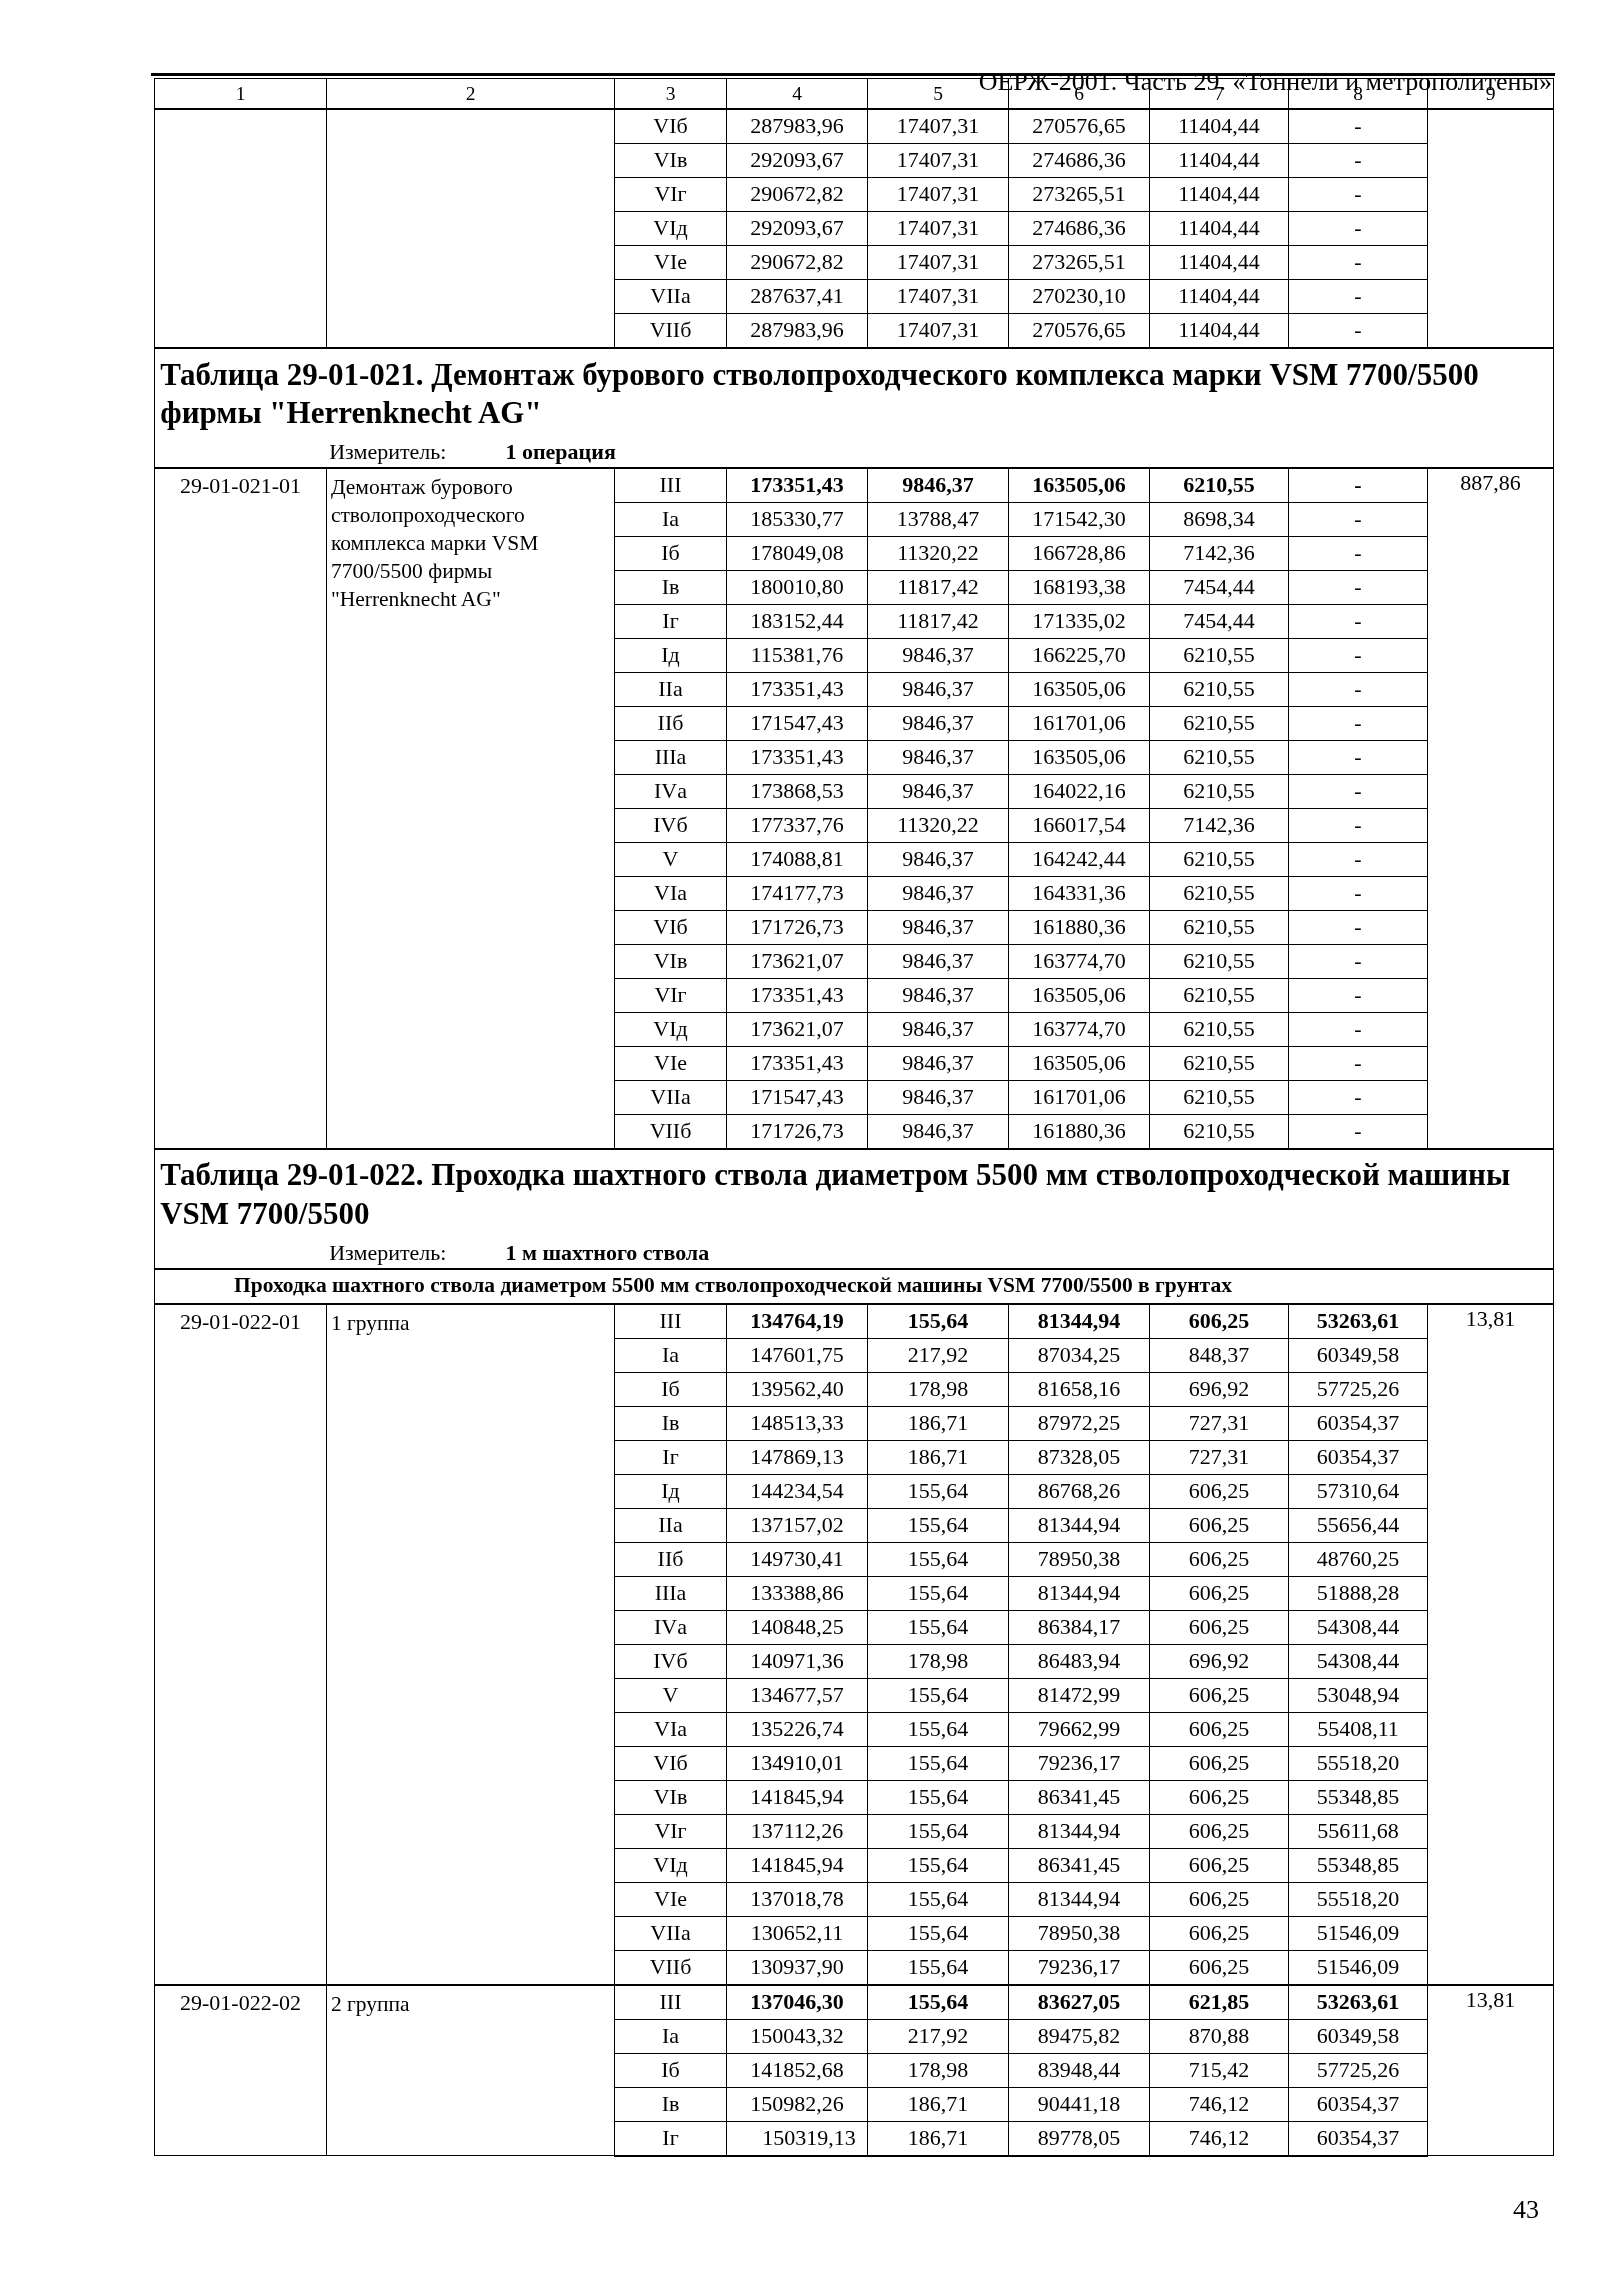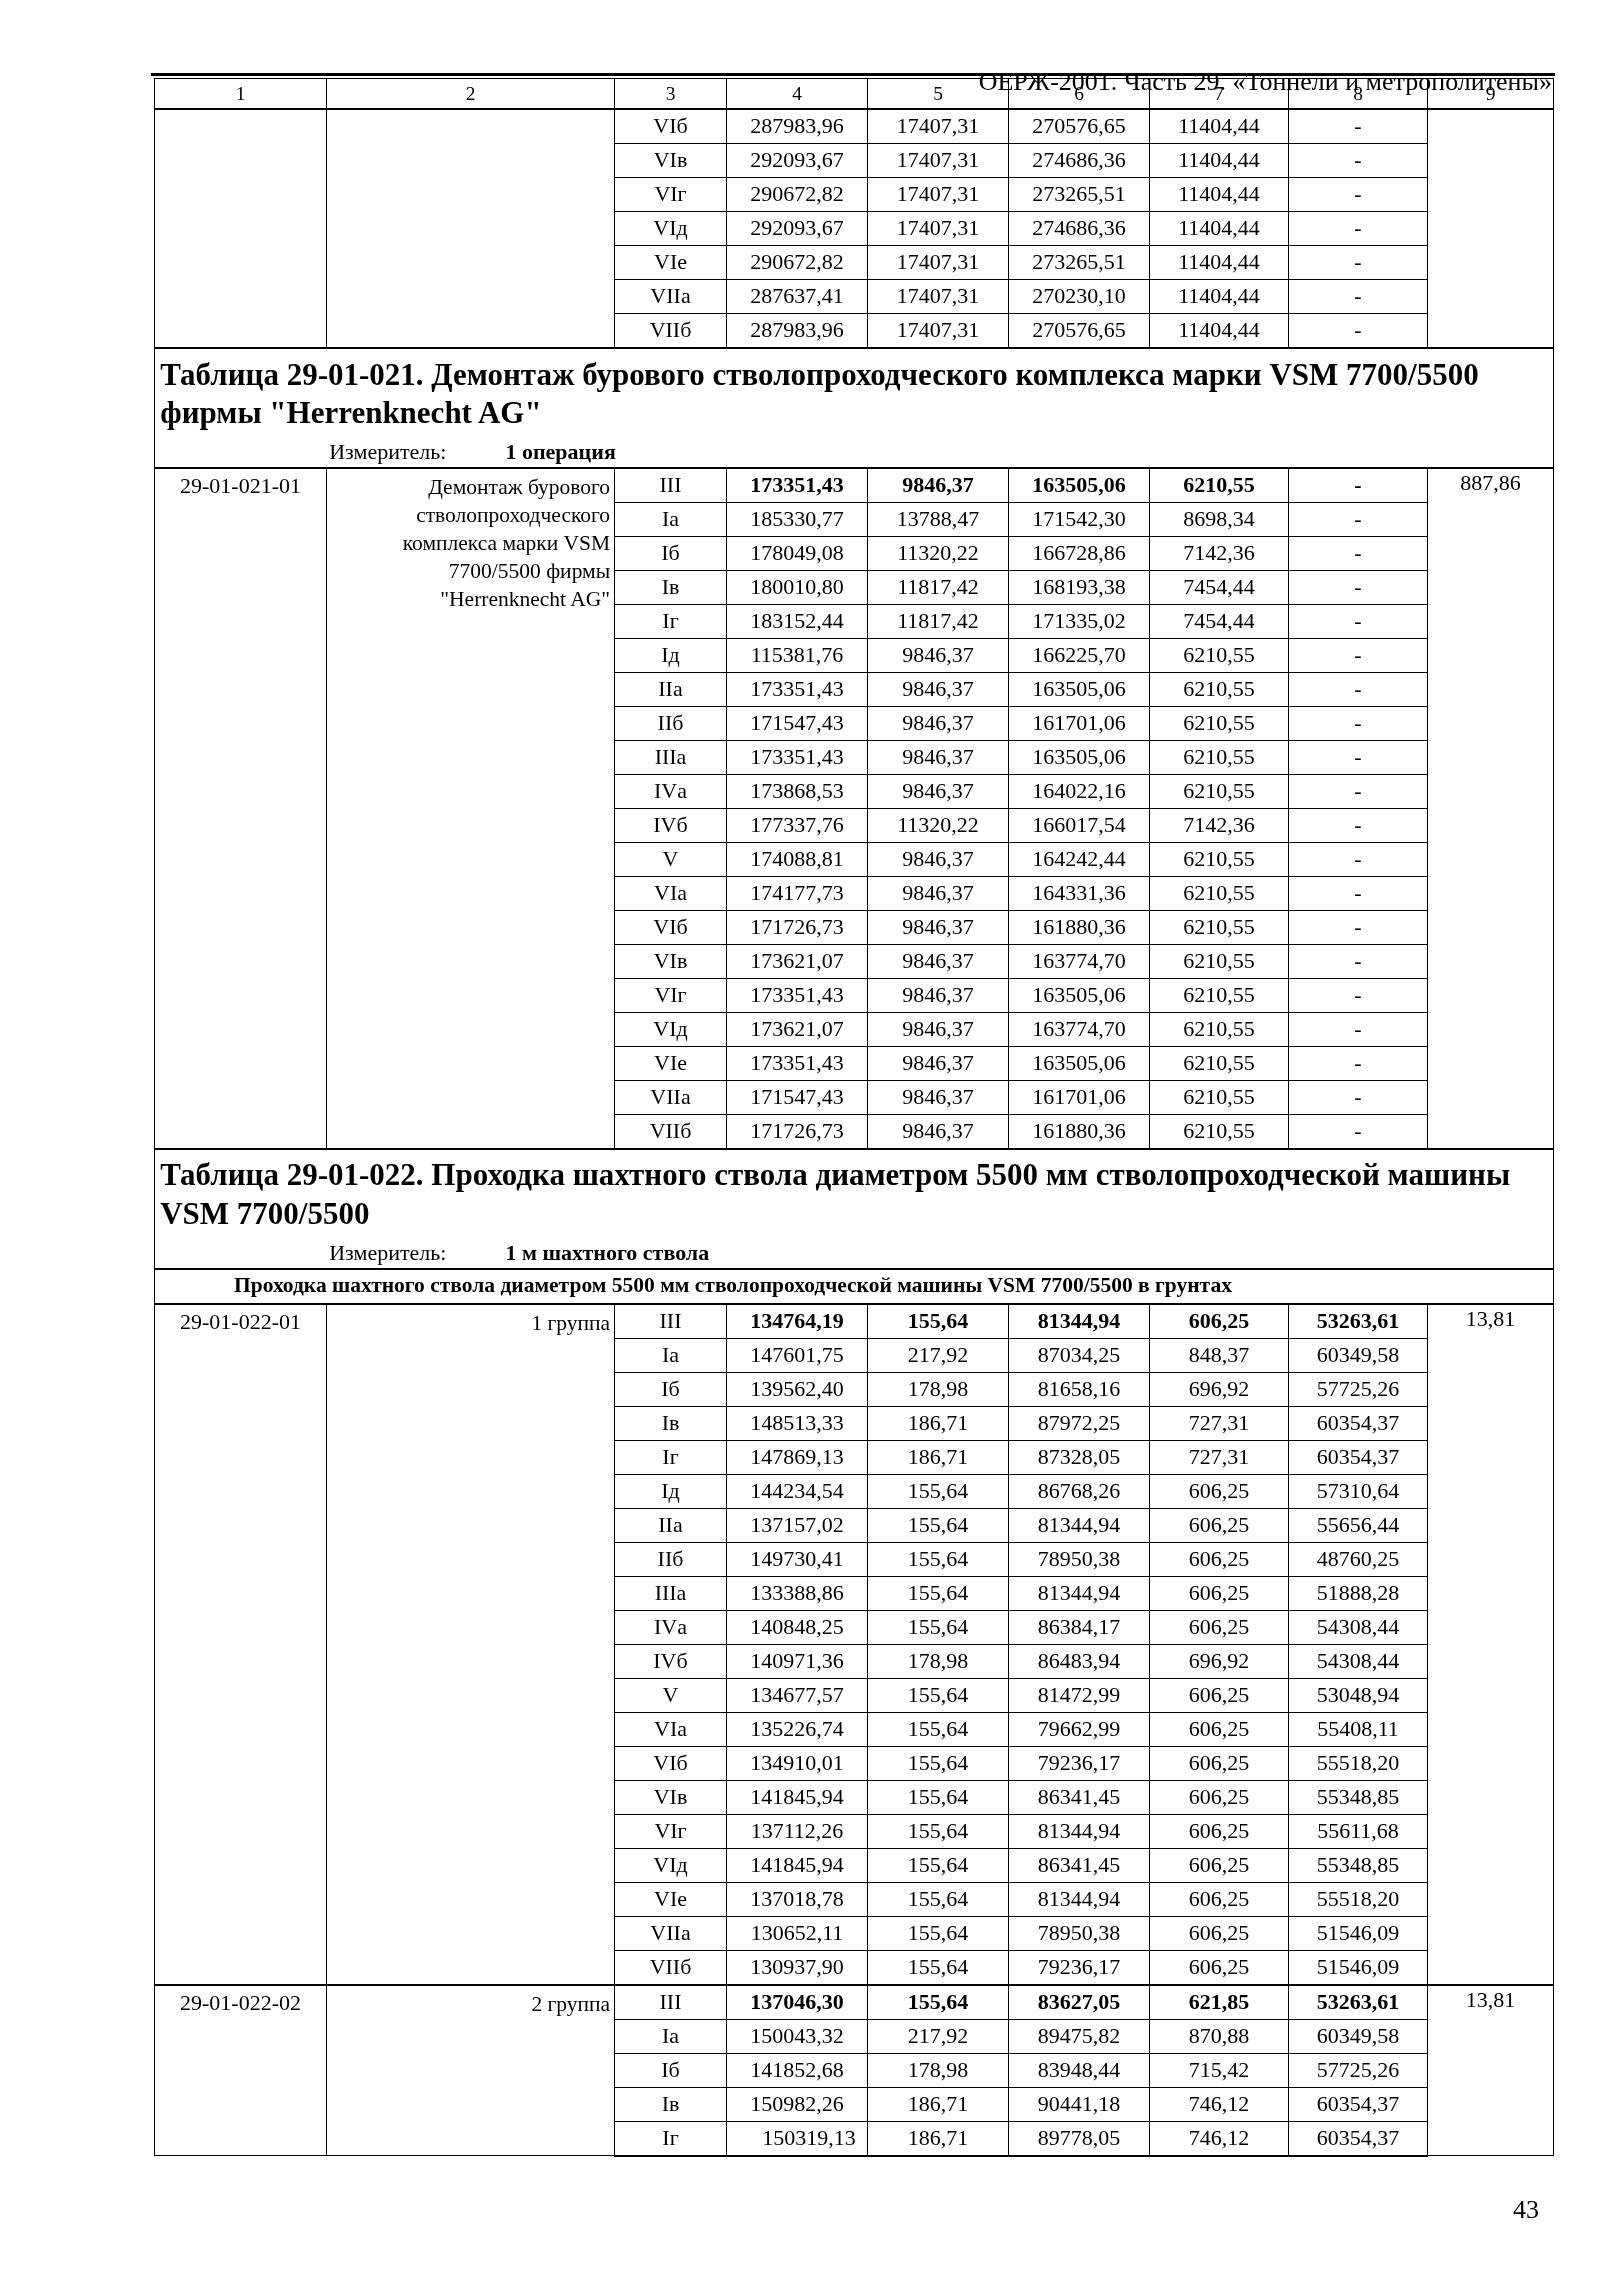--- a/index.html
+++ b/index.html
@@ -3,21 +3,21 @@
 <meta charset="utf-8">
 <style>
   html, body { margin:0; padding:0; background:#fff; }
   body { width:1620px; height:2284px; position:relative; font-family:"Liberation Serif", serif; color:#000; }
   .running-head { position:absolute; top:39px; right:68px; font-size:26px;margin-top:28px; }
   .head-rule { position:absolute; top:73px; left:151px; width:1404px; height:2.6px; background:#000; }
   table.main { position:absolute; top:78px; left:154px; width:1399px; border-collapse:collapse; table-layout:fixed; }
   table.main td { border:1.3px solid #000; padding:0 3.9px; height:33px; font-size:22px; text-align:center; vertical-align:middle; line-height:1.1; white-space:nowrap; }
   table.main tr.colnums td { height:29px; font-size:19.5px; border-bottom:2.6px solid #000; }
   table.main td.code { vertical-align:top; padding-top:5.2px; }
-  table.main td.name { vertical-align:top; text-align:right; white-space:normal; padding-top:5.2px; font-size:21.5px; line-height:1.3; }
+  table.main td.name { vertical-align:top; text-align:left; white-space:normal; padding-top:5.2px; font-size:21.5px; line-height:1.3; }
   table.main td.col9 { vertical-align:top; padding-top:2px; font-weight:normal; }
   table.main tr.bold td.v { font-weight:bold; }
   table.main td.title-cell { text-align:left; vertical-align:top; padding:6.5px 5.2px 2.6px 5.2px; border-top:2.6px solid #000; white-space:normal; height:auto; }
   .table-title { font-size:31px; font-weight:bold; line-height:1.25; }
   .meter { font-size:22px; margin-left:169px; margin-top:7px; }
   .meter .meter-value { font-weight:bold; margin-left:59px; }
   table.main td.subhead { font-weight:bold; text-align:left; padding-left:79px; font-size:21.5px; border-top:2px solid #000; }
   tr.block-start td { border-top:2.6px solid #000; }
   .page-number { position:absolute; bottom:59px; right:81px; font-size:26px; }
 </style>

